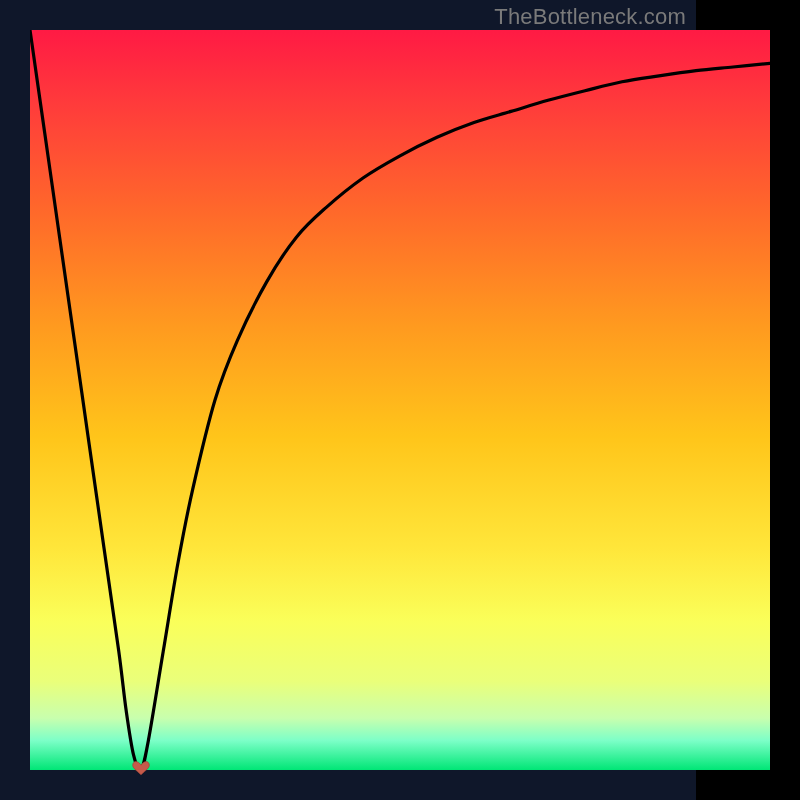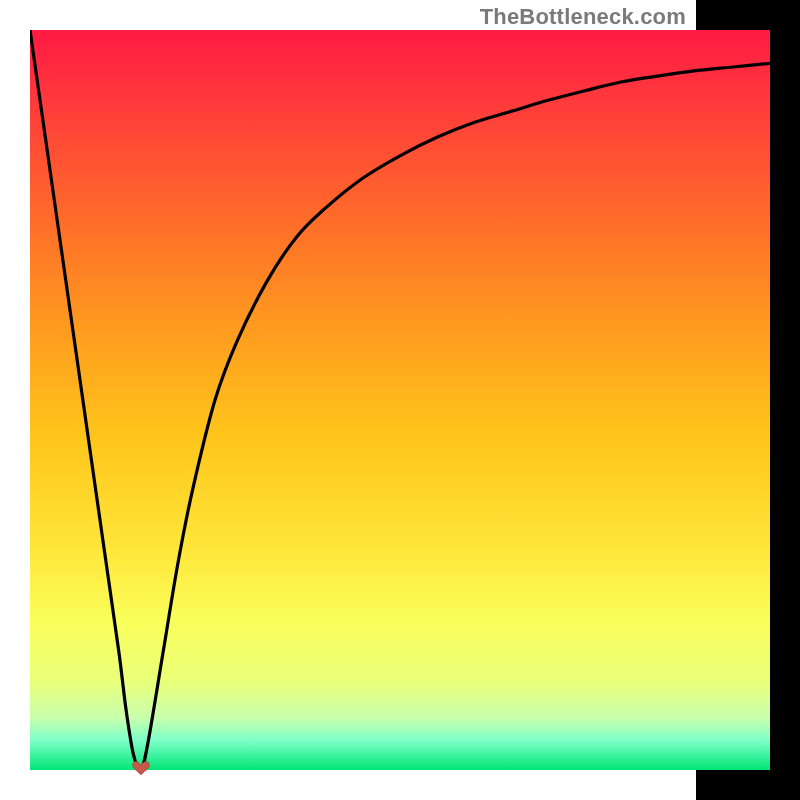--- a/index.html
+++ b/index.html
@@ -1,22 +1,21 @@
 <!DOCTYPE html>
 <html><head>
 <meta charset="utf-8">
 <style>
   * { margin: 0; padding: 0; box-sizing: border-box; }
   html, body { width: 800px; height: 800px; overflow: hidden; background: #000; }
   .frame {
     position: relative;
     width: 696px;
     height: 800px;
-    background: #ffffff;
-    font-weight: bold;
+    background: #0f172a;
   }
   .plot-area {
     position: absolute;
     left: 30px;
     top: 30px;
     width: 740px;
     height: 740px;
     background: linear-gradient(to bottom,
       #ff1a44 0%,
       #ff3b3b 10%,

